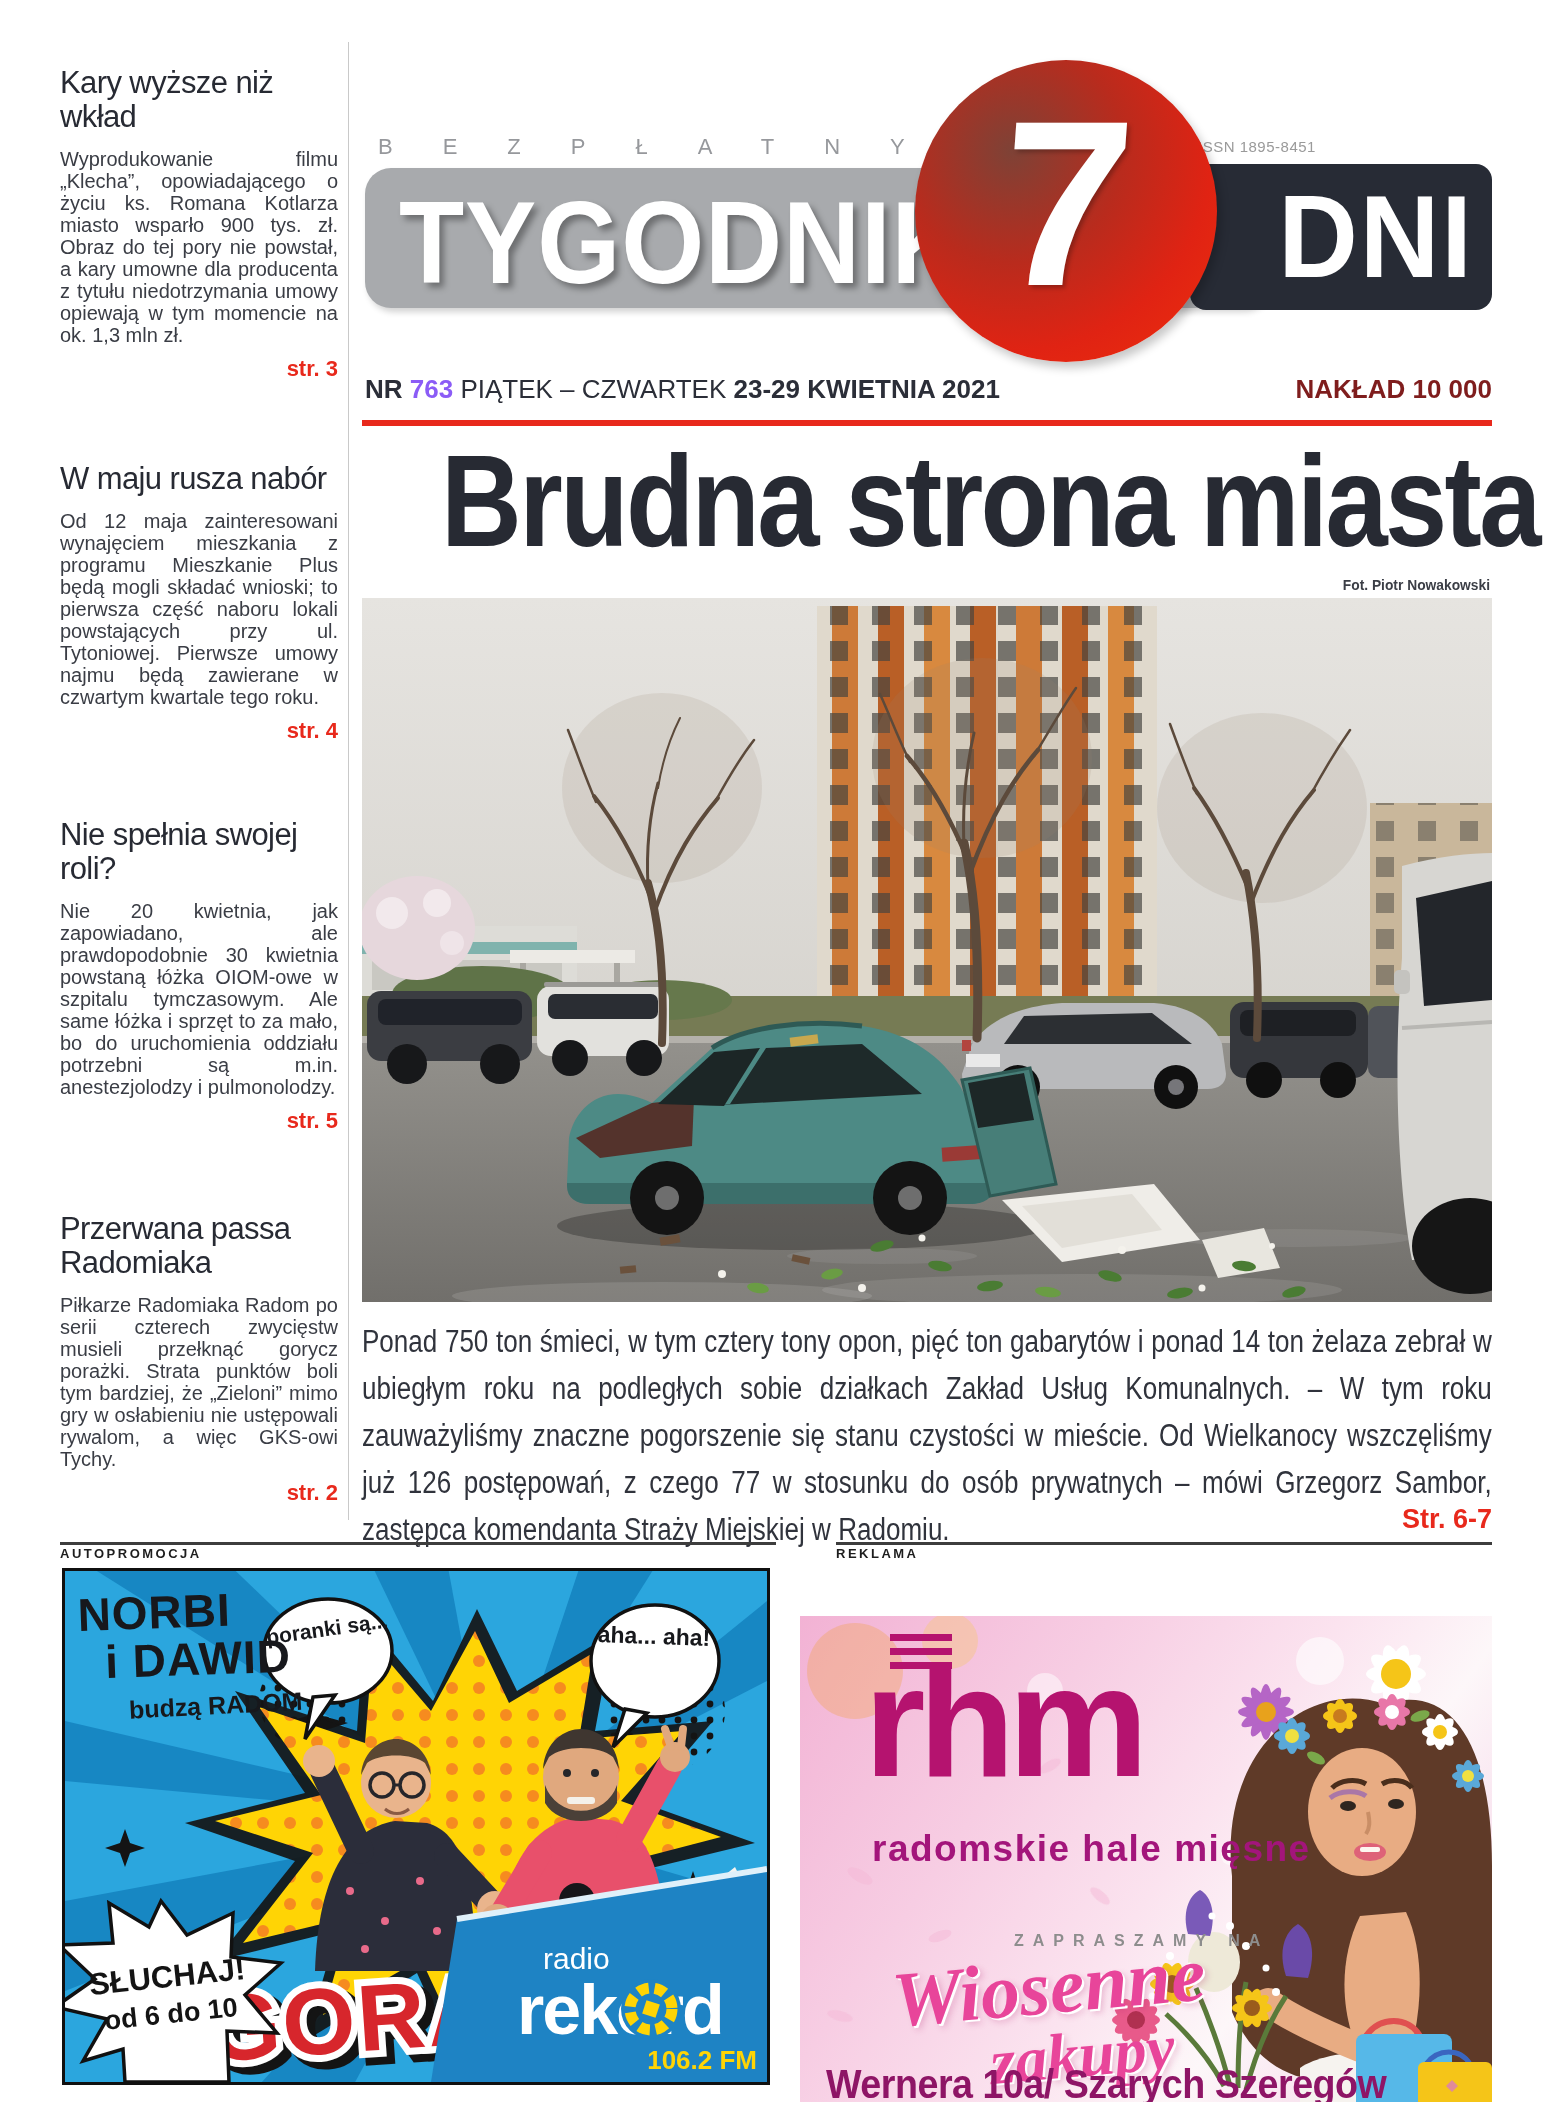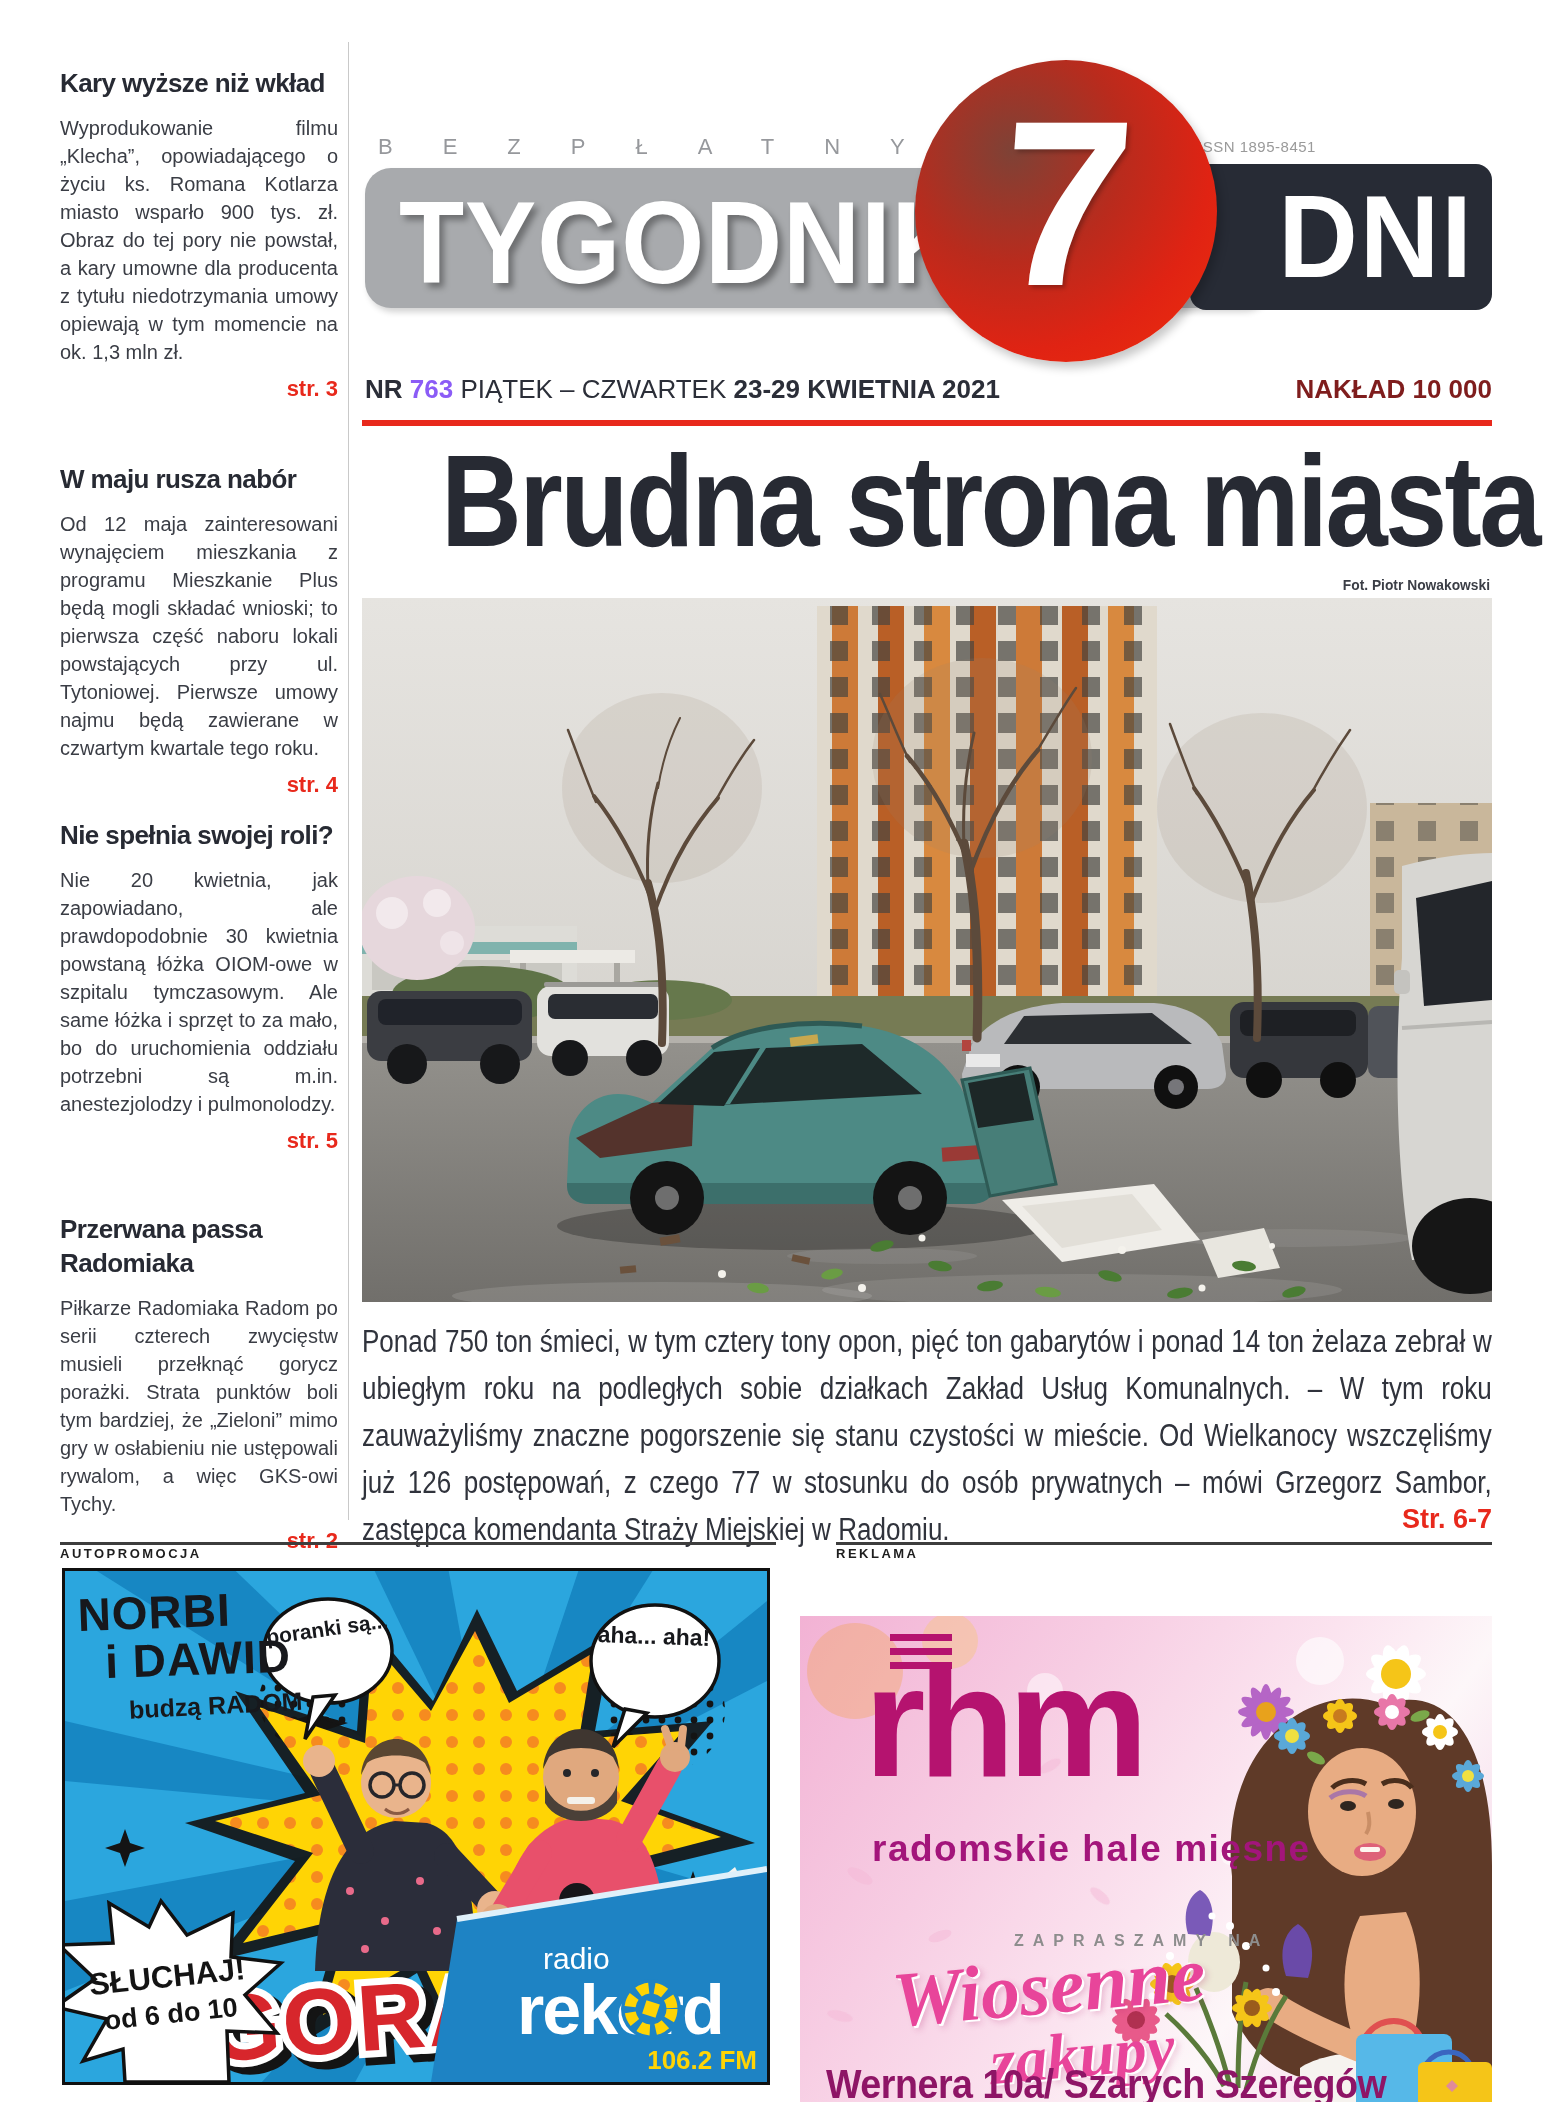--- a/index.html
+++ b/index.html
@@ -1,22 +1,22 @@
 <!DOCTYPE html>
 <html lang="pl"><head>
 <meta charset="utf-8">
 <style>
   html,body{margin:0;padding:0;background:#ffffff;}
   .page{position:relative;width:1558px;height:2102px;background:#fff;overflow:hidden;
         font-family:"Liberation Sans",sans-serif;color:#2b2e38;}
 
   
   .side-article{position:absolute;left:60px;width:278px;}
-  .side-title{font-weight:700;font-size:26px;line-height:34px;color:#272a33;letter-spacing:-0.6px;}
-  .side-body{margin-top:14px;font-size:20px;line-height:28px;color:#3a3d45;text-align:justify;}
+  .side-title{font-weight:400;font-size:31px;line-height:34px;color:#272a33;letter-spacing:-0.6px;}
+  .side-body{margin-top:14px;font-size:20px;line-height:22px;color:#3a3d45;text-align:justify;}
   .side-ref{margin-top:10px;text-align:right;color:#e8291c;font-weight:800;font-size:22px;}
   .v-divider{position:absolute;left:348px;top:42px;width:1px;height:1478px;background:#c9c9c9;}
 
   
   .free-label{position:absolute;left:378px;top:134px;font-size:22px;color:#96989c;
               letter-spacing:50px;font-weight:500;white-space:nowrap;}
   .gray-banner{position:absolute;left:365px;top:168px;width:903px;height:140px;
                background:#a8aaad;border-radius:26px;box-shadow:3px 4px 6px rgba(0,0,0,.18);}
   .masthead-title{position:absolute;left:34px;top:8px;font-size:116px;font-weight:800;color:#fff;
                   letter-spacing:1px;transform:scaleX(0.92);transform-origin:left center;

